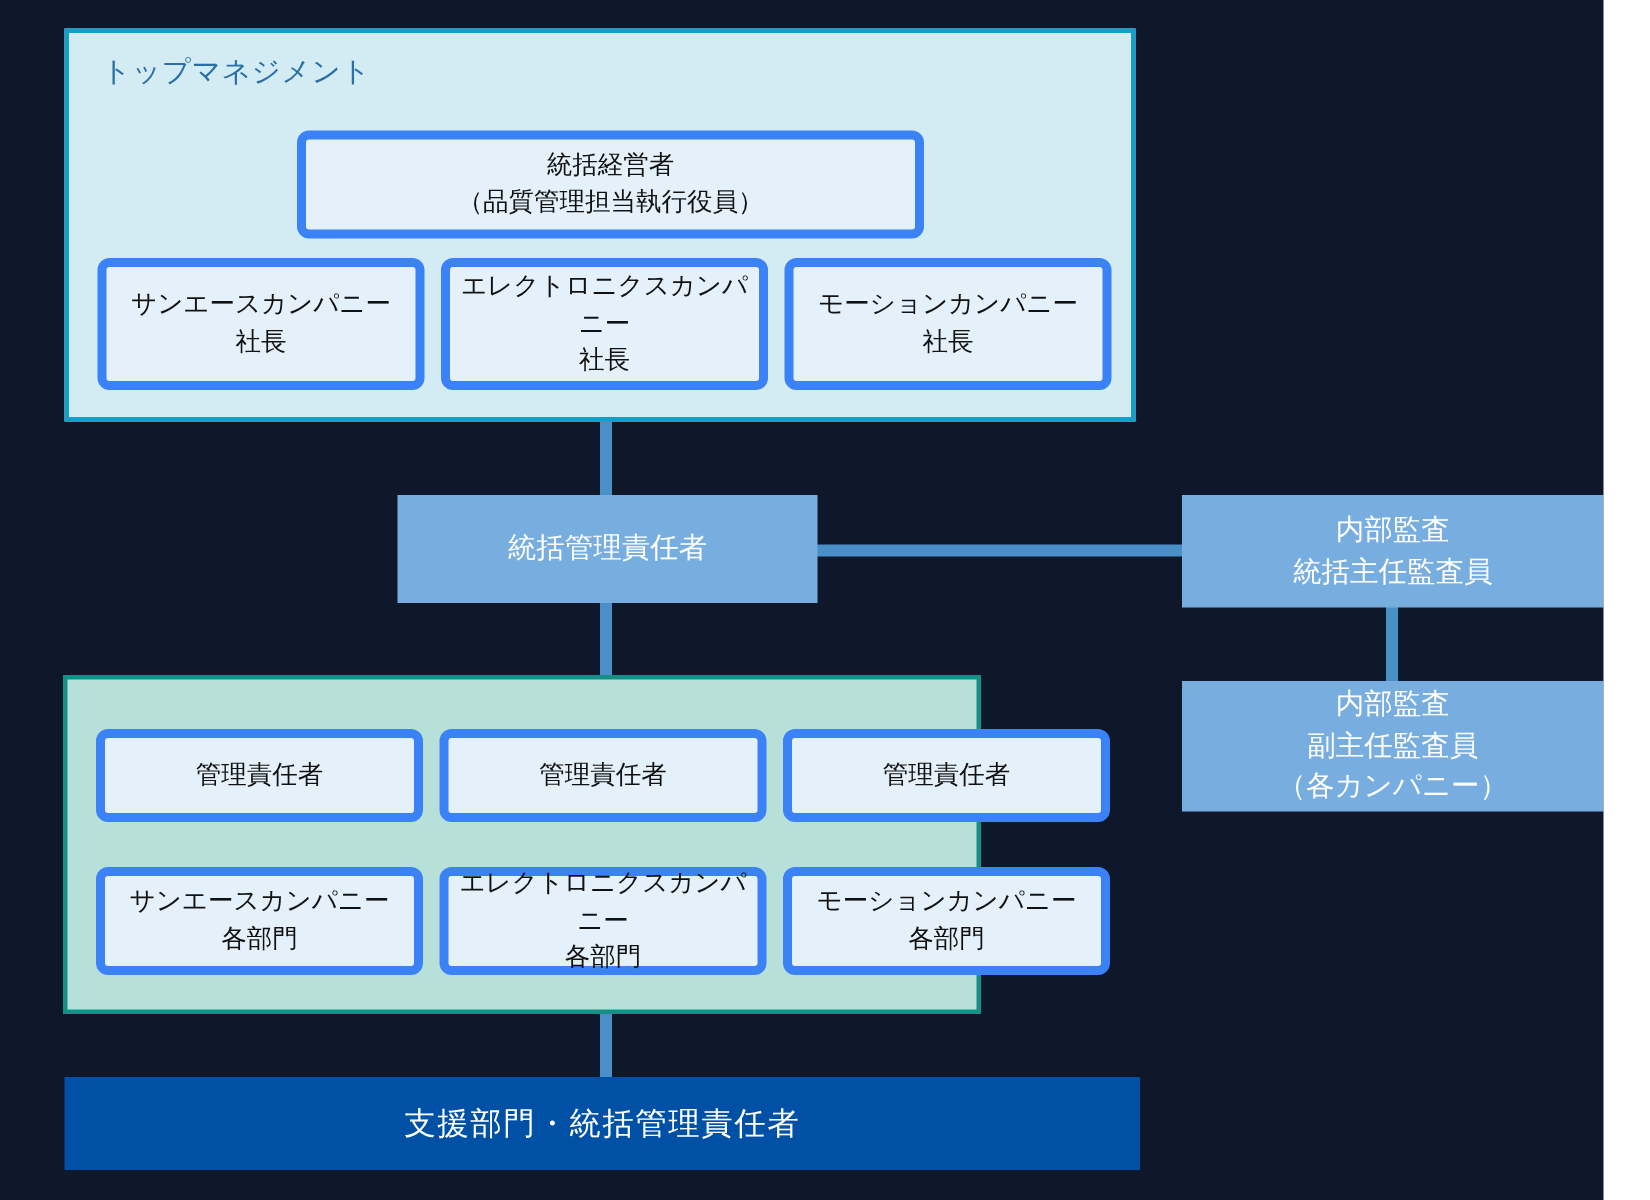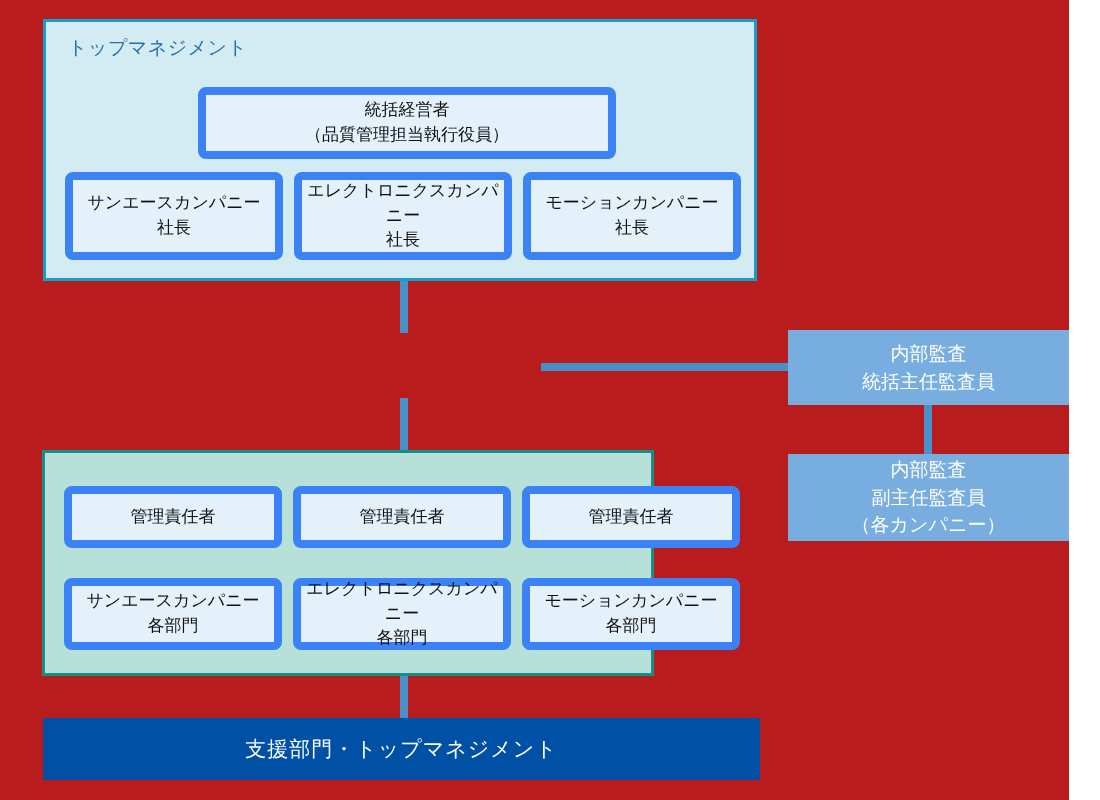--- a/index.html
+++ b/index.html
@@ -4,21 +4,21 @@
 <style>
   html, body {
     margin: 0;
     padding: 0;
     background: #ffffff;
   }
   #canvas {
     position: relative;
     width: 1100px;
     height: 800px;
-    background: #b91c1c;
+    background: #0f172a;
     font-family: "Liberation Sans", "DejaVu Sans", sans-serif;
     overflow: hidden;
   }
   
   .white-gutter {
     position: absolute;
     top: 0;
     right: 0;
     width: 31px;
     height: 800px;
@@ -42,21 +42,21 @@
     top: 13px;
     font-size: 19px;
     color: #2b6fa8;
     letter-spacing: 0.5px;
     white-space: nowrap;
   }
 
   .node-light {
     position: absolute;
     background: #e4f1fa;
-    border: 8px solid #3b82f6;
+    border: 6px solid #3b82f6;
     border-radius: 8px;
     box-sizing: border-box;
     display: flex;
     align-items: center;
     justify-content: center;
     text-align: center;
     color: #111111;
     font-size: 17px;
     line-height: 1.45;
     white-space: pre-line;
@@ -157,20 +157,21 @@
     <div class="node-light" id="node-pres-3">モーションカンパニー
 社長</div>
   </div>
 
   <div class="conn-v" id="conn-top-to-mgr"></div>
   <div class="conn-h" id="conn-mgr-to-audit"></div>
   <div class="conn-v" id="conn-audit-v"></div>
   <div class="conn-v" id="conn-mgr-to-green"></div>
   <div class="conn-v" id="conn-green-to-sup"></div>
 
+  <div class="node-solid" id="node-gen-mgr">統括管理責任者</div>
 
   <div class="node-solid" id="node-audit-lead">内部監査
 統括主任監査員</div>
 
   <div class="node-solid" id="node-audit-sub">内部監査
 副主任監査員
 （各カンパニー）</div>
 
   <div class="panel-green">
     <div class="node-light" id="node-mr-1">管理責任者</div>
@@ -178,16 +179,16 @@
     <div class="node-light" id="node-mr-3">管理責任者</div>
 
     <div class="node-light" id="node-dept-1">サンエースカンパニー
 各部門</div>
     <div class="node-light" id="node-dept-2">エレクトロニクスカンパニー
 各部門</div>
     <div class="node-light" id="node-dept-3">モーションカンパニー
 各部門</div>
   </div>
 
-  <div class="bar-support">支援部門・トップマネジメント</div>
+  <div class="bar-support">支援部門・統括管理責任者</div>
 
   <div class="white-gutter"></div>
 </div>
 
 </body></html>

